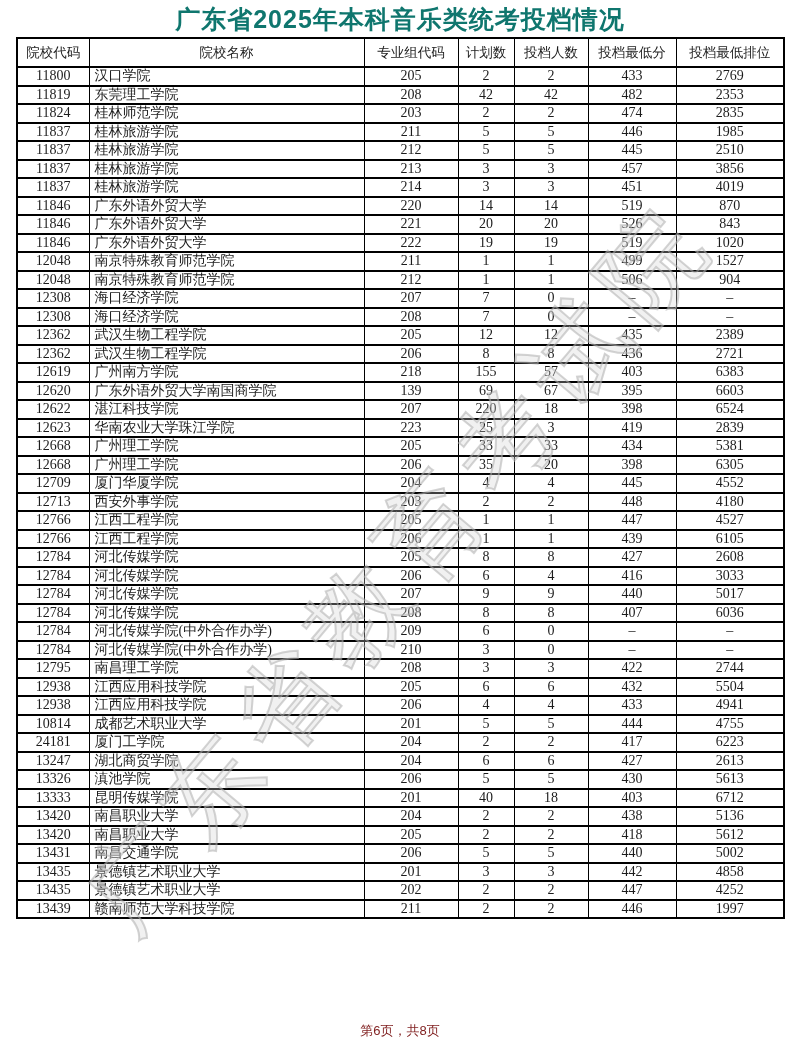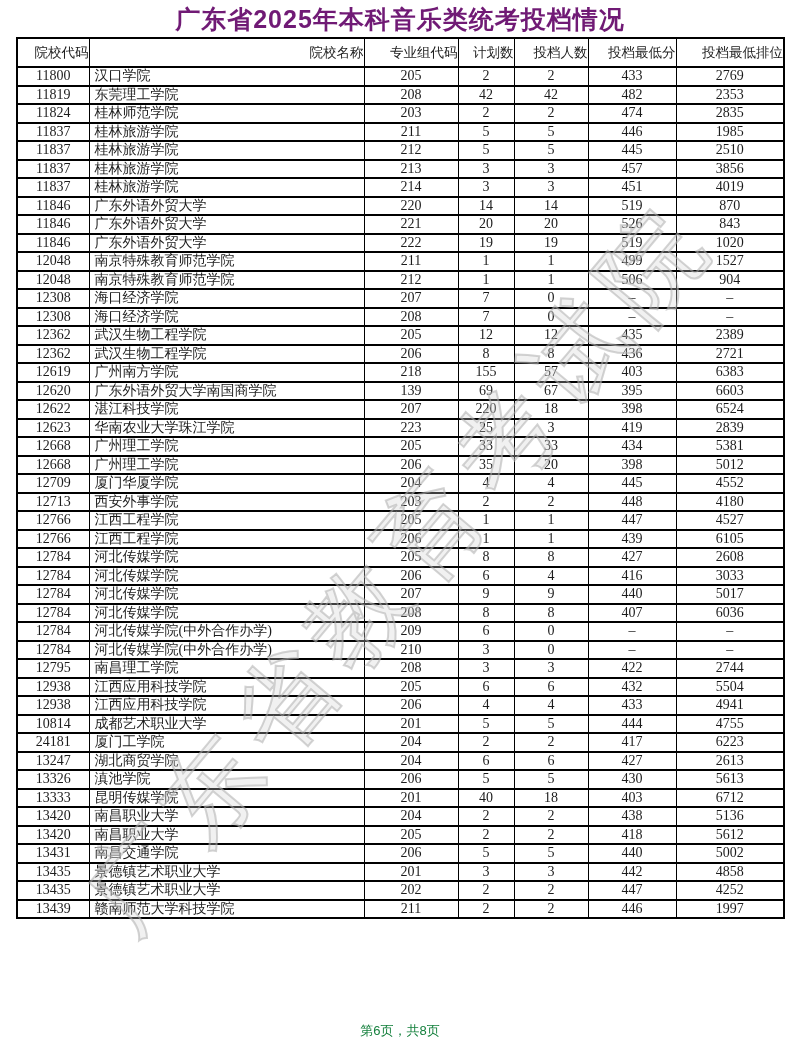--- a/index.html
+++ b/index.html
@@ -11,21 +11,21 @@
     font-family:"Liberation Serif", serif;
     color:#1c1c1c;
   }
   .title {
     position:absolute; top:3px; left:0; width:100%;
     text-align:center;
     font-family:"Liberation Sans", sans-serif;
     font-weight:bold;
     font-size:25px;
     letter-spacing:1px;
-    color:#701a75;
+    color:#0f766e;
   }
   table.score-table {
     position:absolute; left:16px; top:37px;
     width:767px;
     border-collapse:collapse;
     table-layout:fixed;
     border:2px solid #000;
   }
   .score-table th, .score-table td {
     border:1px solid #000;
@@ -33,21 +33,21 @@
     border-bottom:2px solid #000;
     padding:0;
     font-weight:normal;
     font-size:14px;
     line-height:16px;
     text-align:center;
     color:#1c1c1c;
     overflow:hidden;
     white-space:nowrap;
   }
-  .score-table th { height:27px; font-size:13.5px;text-align:right; }
+  .score-table th { height:27px; font-size:13.5px; }
   .score-table td { height:16.5px; }
   .score-table td.name { text-align:left; padding-left:5px; }
   .watermark {
     position:absolute;
     left:-100px; top:500px;
     width:1000px;
     text-align:center;
     transform:rotate(-50deg);
     transform-origin:50% 50%;
     font-family:"Liberation Sans", sans-serif;
@@ -57,21 +57,21 @@
     color:rgba(210,210,210,0.30);
     -webkit-text-stroke:2px rgba(175,175,175,0.55);
     pointer-events:none;
     z-index:5;
   }
   .footer {
     position:absolute; top:1022px; left:0; width:100%;
     text-align:center;
     font-family:"Liberation Sans", sans-serif;
     font-size:13px;
-    color:#15803d;
+    color:#7f1d1d;
   }
 </style>
 </head>
 <body>
 
 <div class="page">
 
   <div class="title">广东省2025年本科音乐类统考投档情况</div>
 
   <table class="score-table">
@@ -285,21 +285,21 @@
           <td class="num">434</td>
           <td class="num">5381</td>
         </tr>
         <tr>
           <td class="num">12668</td>
           <td class="name">广州理工学院</td>
           <td class="num">206</td>
           <td class="num">35</td>
           <td class="num">20</td>
           <td class="num">398</td>
-          <td class="num">5012</td>
+          <td class="num">6305</td>
         </tr>
         <tr>
           <td class="num">12709</td>
           <td class="name">厦门华厦学院</td>
           <td class="num">204</td>
           <td class="num">4</td>
           <td class="num">4</td>
           <td class="num">445</td>
           <td class="num">4552</td>
         </tr>

